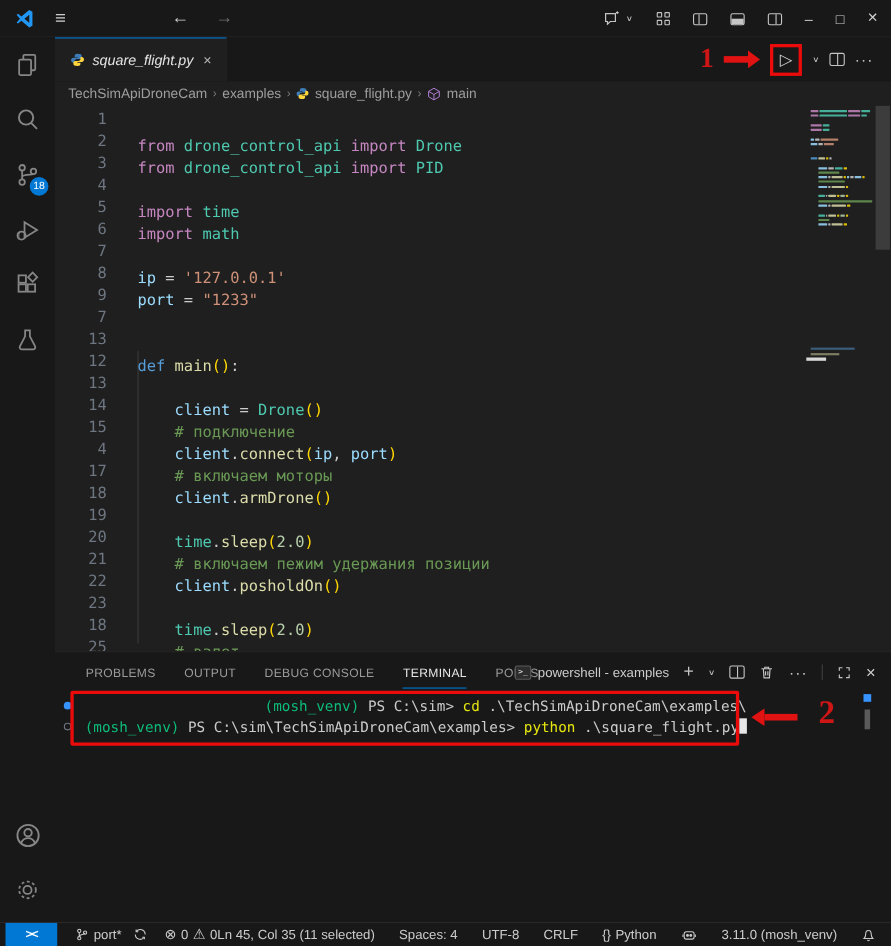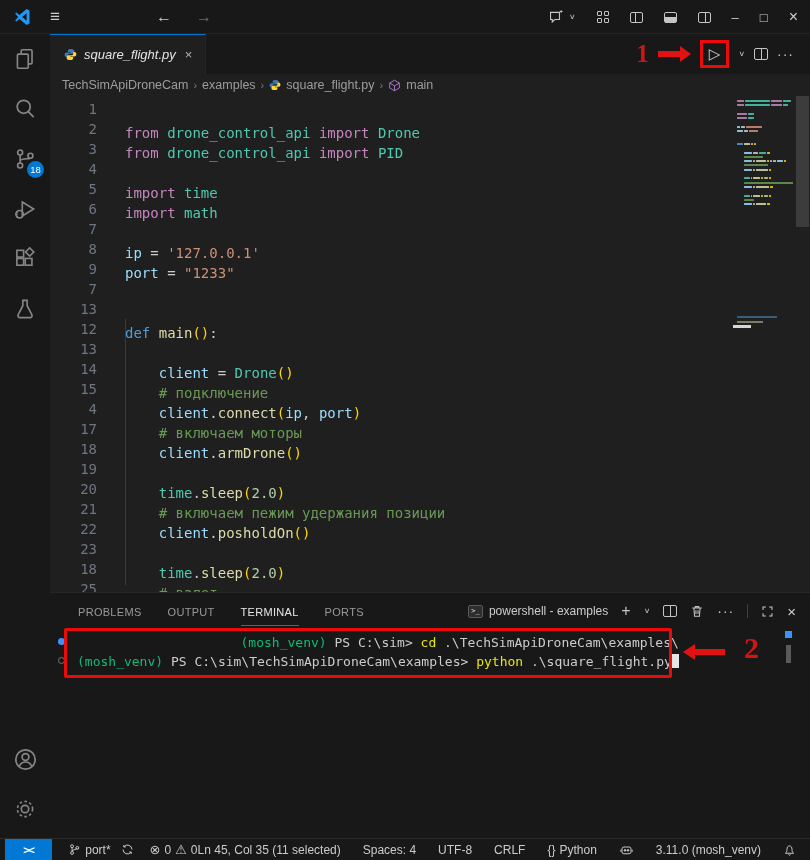--- a/index.html
+++ b/index.html
@@ -429,20 +429,21 @@
     <div id="ed-scrollbar">
       <div id="ed-slider"></div>
     </div>
   </div>
 </div>
 
 <div id="panel">
   <div id="panel-tabs">
     <span class="ptab">PROBLEMS</span>
     <span class="ptab">OUTPUT</span>
+    <span class="ptab">DEBUG CONSOLE</span>
     <span class="ptab active">TERMINAL</span>
     <span class="ptab">PORTS</span>
   </div>
   <div id="panel-right">
     <span id="shell-chip">
       <span id="ps-ic">&gt;_</span>
       <span>powershell - examples</span>
     </span>
     <span class="plus">+</span>
     <span class="chev">∨</span>

